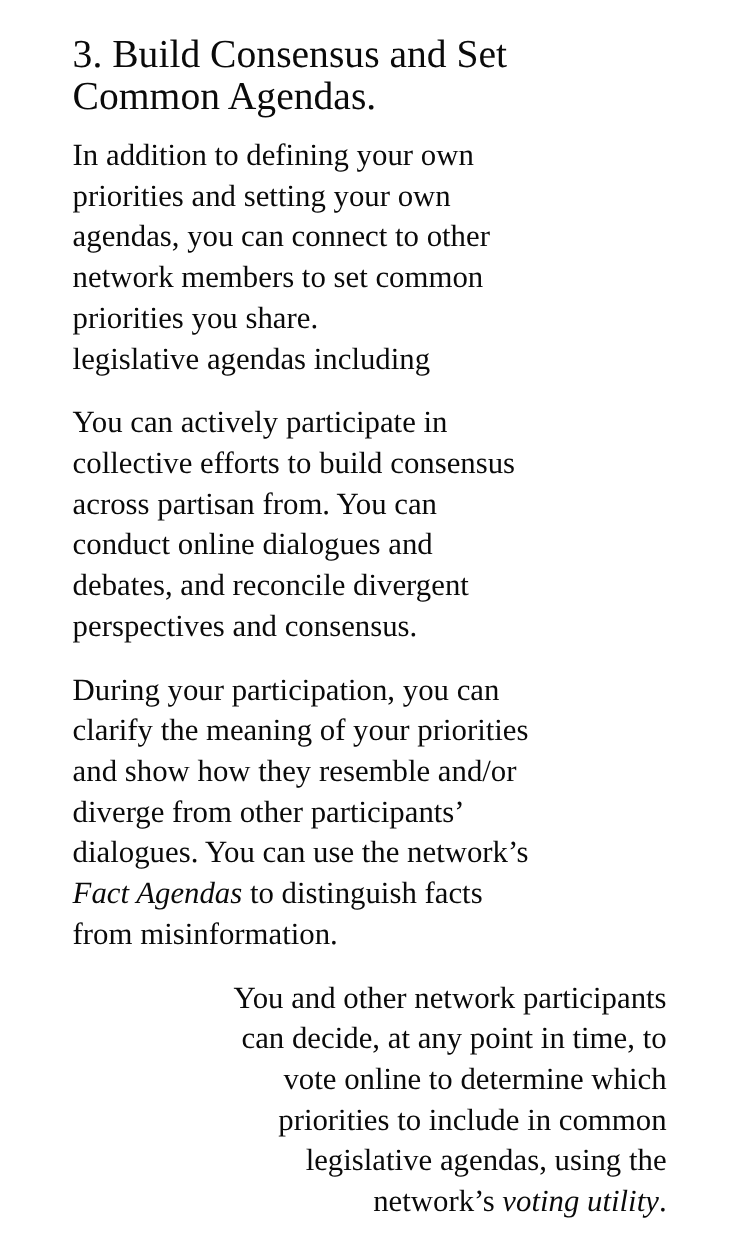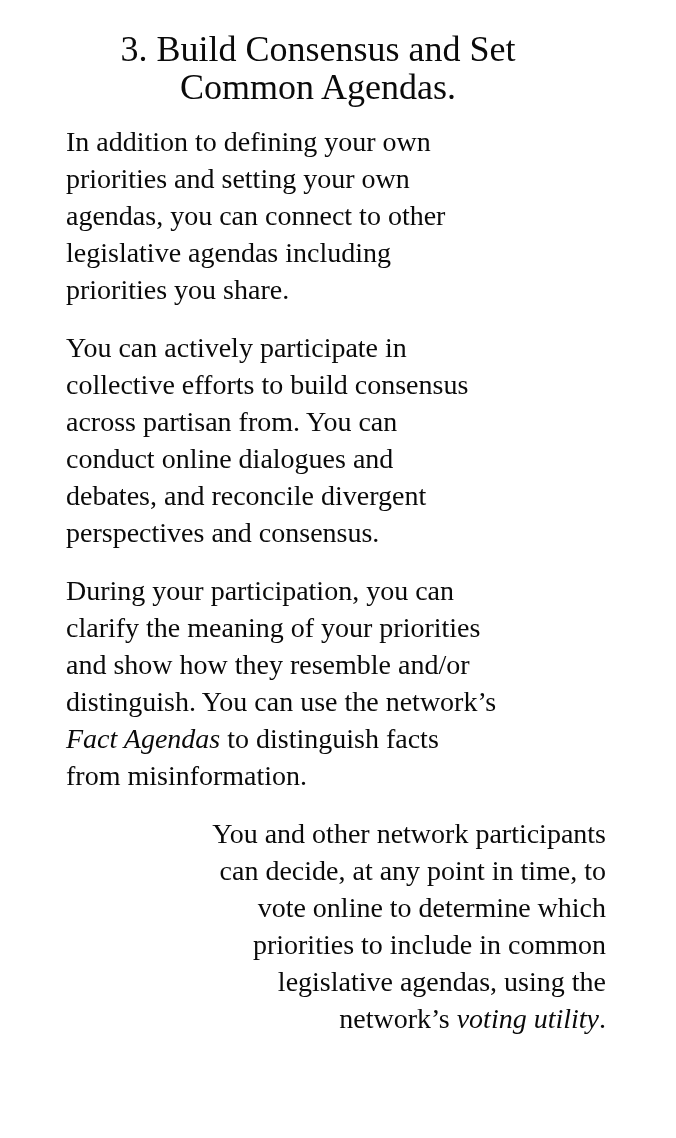--- a/index.html
+++ b/index.html
@@ -17,21 +17,21 @@
     height: 1138px;
     padding: 30px 70px 0 66px;
     overflow: hidden;
   }
   .heading {
     font-size: 36px;
     line-height: 38px;
     font-weight: 400;
     margin: 0 0 17px 0;
     padding-right: 36px;
-    text-align: center;
+    text-align: left;
     white-space: pre-line; 
   }
   .para {
     font-size: 28px;
     line-height: 37px;
     margin: 0 0 21px 0;
   }
   .para:last-child { margin-bottom: 0; text-align: right; }
   .line {
     display: block;
@@ -43,36 +43,38 @@
 <body style="background: rgb(255, 255, 255); color: rgb(10, 10, 10);">
 
 <main class="page">
   <h1 class="heading">3. Build Consensus and Set
 Common Agendas.</h1>
   <section id="article-body">
       <p class="para">
         <span class="line"><span>In addition to defining your own</span></span>
         <span class="line"><span>priorities and setting your own</span></span>
         <span class="line"><span>agendas, you can connect to other</span></span>
+        <span class="line"><span>network members to set common</span></span>
+        <span class="line"><span>priorities you share.</span></span>
         <span class="line"><span>legislative agendas including</span></span>
-        <span class="line"><span>priorities you share.</span></span>
       </p>
       <p class="para">
         <span class="line"><span>You can actively participate in</span></span>
         <span class="line"><span>collective efforts to build consensus</span></span>
         <span class="line"><span>across partisan from. You can</span></span>
         <span class="line"><span>conduct online dialogues and</span></span>
         <span class="line"><span>debates, and reconcile divergent</span></span>
         <span class="line"><span>perspectives and consensus.</span></span>
       </p>
       <p class="para">
         <span class="line"><span>During your participation, you can</span></span>
         <span class="line"><span>clarify the meaning of your priorities</span></span>
         <span class="line"><span>and show how they resemble and/or</span></span>
-        <span class="line"><span>distinguish. You can use the network’s</span></span>
+        <span class="line"><span>diverge from other participants’</span></span>
+        <span class="line"><span>dialogues. You can use the network’s</span></span>
         <span class="line"><em class="italic-term">Fact Agendas</em><span> to distinguish facts</span></span>
         <span class="line"><span>from misinformation.</span></span>
       </p>
       <p class="para">
         <span class="line"><span>You and other network participants</span></span>
         <span class="line"><span>can decide, at any point in time, to</span></span>
         <span class="line"><span>vote online to determine which</span></span>
         <span class="line"><span>priorities to include in common</span></span>
         <span class="line"><span>legislative agendas, using the</span></span>
         <span class="line"><span>network’s </span><em class="italic-term">voting utility</em><span>.</span></span>

